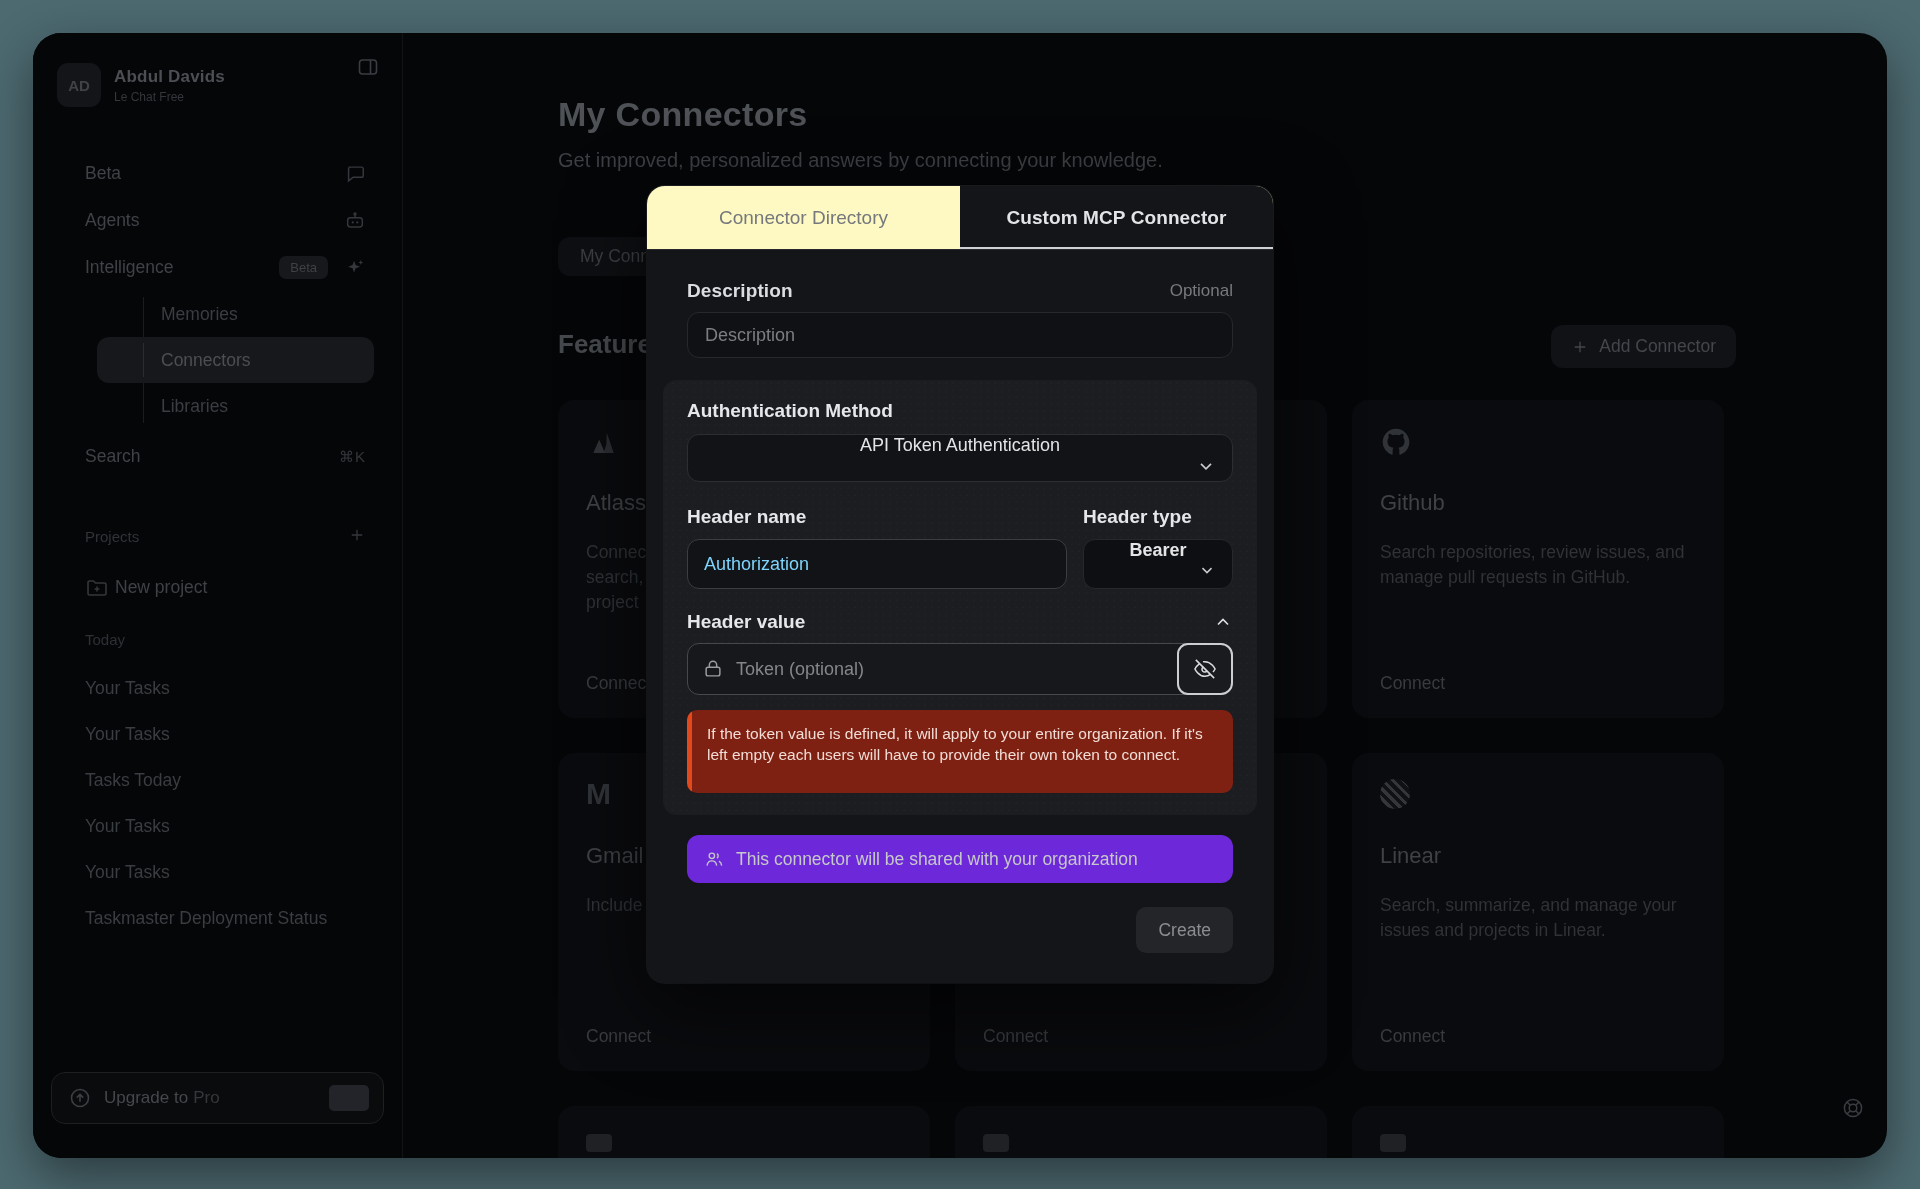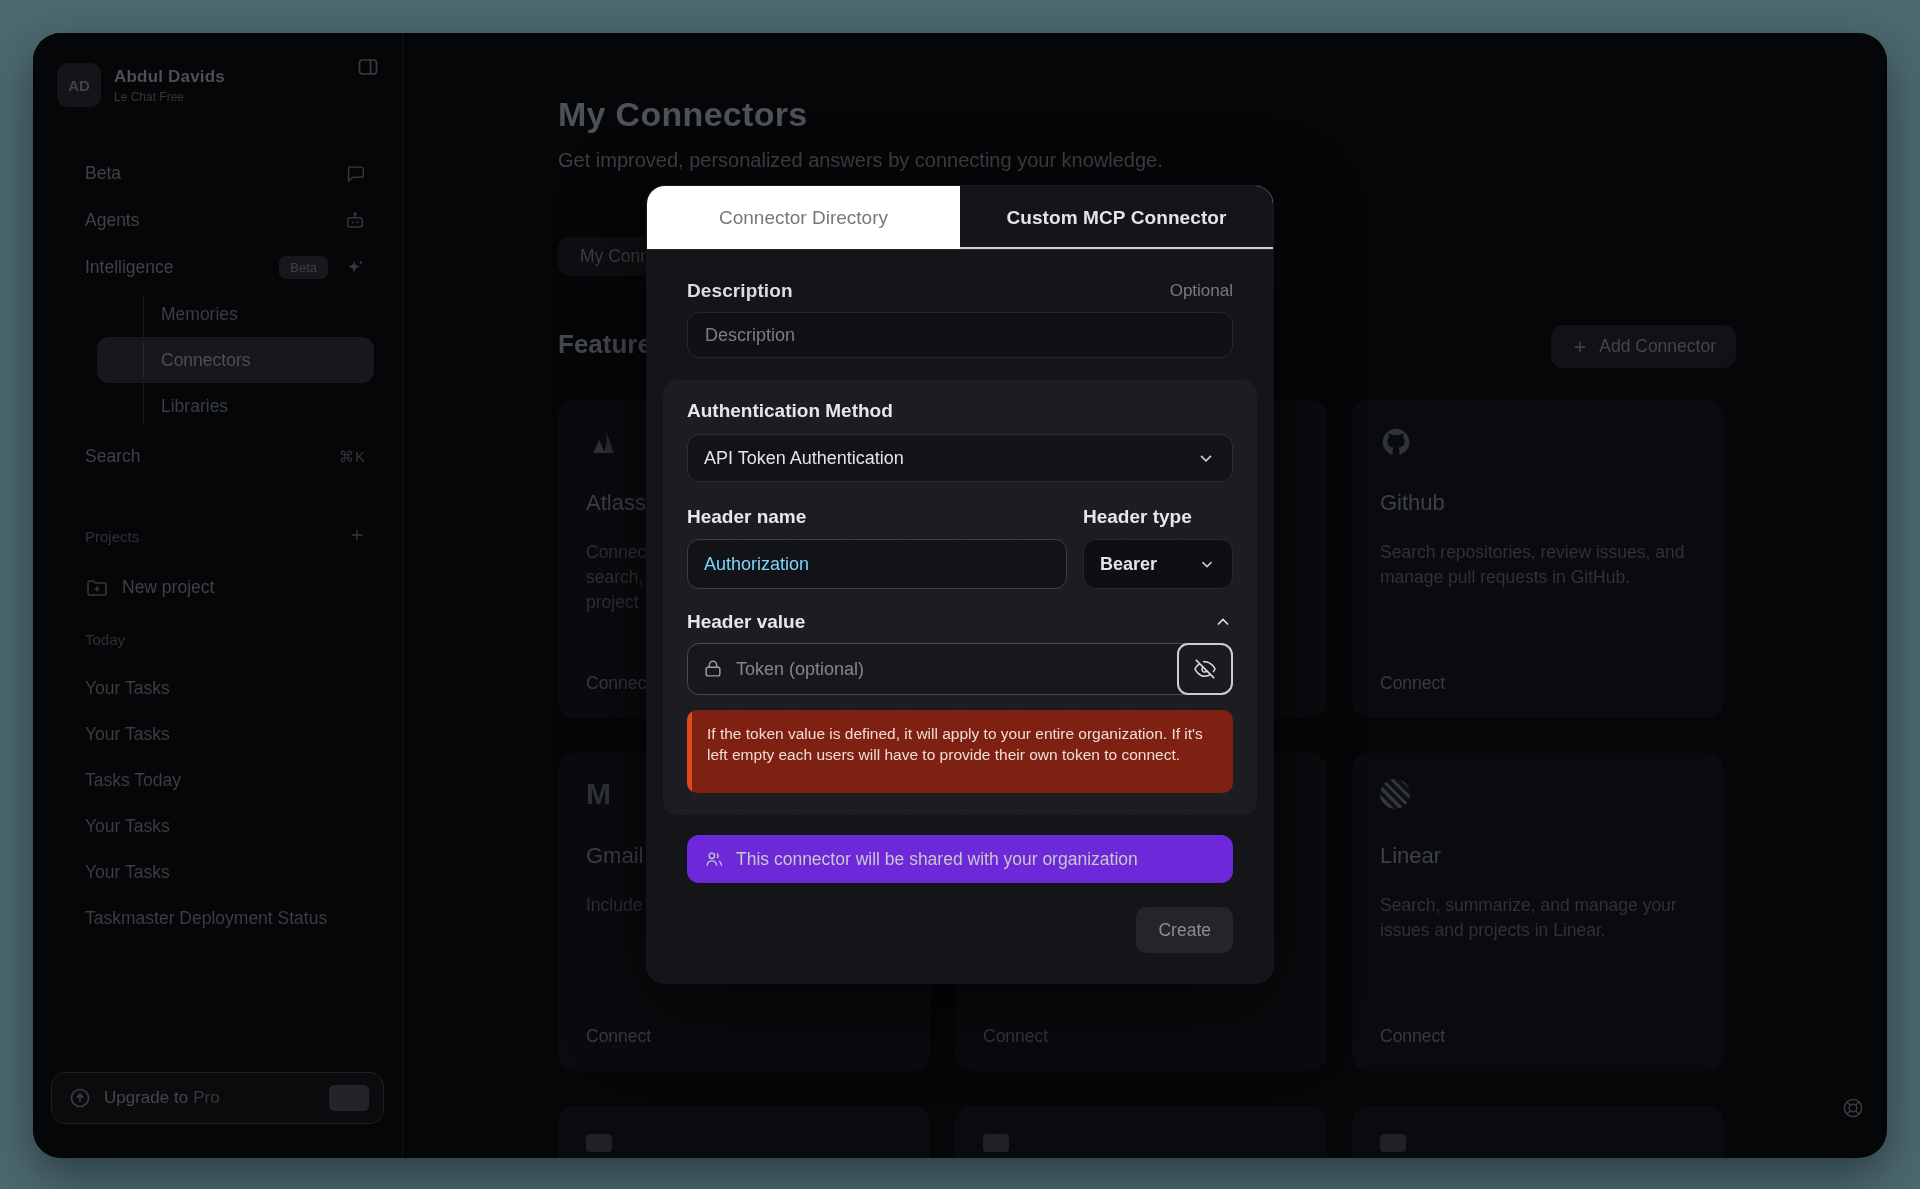--- a/index.html
+++ b/index.html
@@ -40,21 +40,21 @@
   .sub-item.active { background:#17181b; border-radius:12px; margin:0 6px 0 42px;
     padding-left:64px; color:#4b4e53; }
   .sub-item.active::before { content:""; position:absolute; left:46px; top:6px; bottom:6px; width:1px; background:#2a2c30; }
 
   .search-row { margin-top:4px; }
   .shortcut { font-size:15px; color:#34373b; letter-spacing:1px; }
 
   .proj-label { margin-top:42px; height:28px; display:flex; align-items:center;
     padding-left:30px; color:#303338; font-size:15px; position:relative; }
   .proj-label .right-ic { position:absolute; right:14px; color:#34373b; }
-  .newproj { margin-top:14px; height:47px; display:flex; align-items:center; gap:13px;
+  .newproj { margin-top:14px; height:47px; display:flex; align-items:center; gap:6px;
     padding-left:30px; color:#3e4145; font-size:17.5px; cursor:pointer; }
   .newproj .icon { color:#34373b; }
   .today-label { margin-top:14px; height:28px; display:flex; align-items:center;
     padding-left:30px; color:#2d3034; font-size:15px; }
   .task-list { margin-top:12px; }
   .task-item { height:46px; display:flex; align-items:center; padding-left:30px;
     color:#3a3d41; font-size:17.5px; cursor:pointer; white-space:nowrap; }
 
   .upgrade { position:absolute; left:18px; right:18px; bottom:34px; height:52px;
     border:1px solid #1d1f23; border-radius:14px; background:#0a0b0d;
@@ -89,41 +89,41 @@
   .stub { overflow:hidden; }
   .stub .mini { width:26px; height:18px; border-radius:4px; background:#1f2125; margin-top:2px; }
 
   .help-btn { position:absolute; right:22px; bottom:38px; width:24px; height:24px;
     color:#393c40; cursor:pointer; }
 
   
   .modal { position:absolute; left:614px; top:153px; width:626px; height:797px;
     background:#141518; border-radius:18px; overflow:hidden;
     box-shadow:0 24px 80px rgba(0,0,0,.65), 0 0 0 1px #1e2023; }
-  .tabbar { display:flex; height:64px; background:#ffffff; border-bottom:1px solid #27282c; }
+  .tabbar { display:flex; height:64px; background:#fef9c3; border-bottom:1px solid #27282c; }
   .tab { flex:1; display:flex; align-items:center; justify-content:center;
     font-size:19px; color:#75787c; cursor:pointer; }
   .tab.active { background:#141518; color:#e3e4e6; box-shadow:inset 0 -2px 0 #cfd1d3; font-weight:bold; letter-spacing:.1px; }
 
   .modal-body { padding:14px 16px 0; }
   .field-row { display:flex; justify-content:space-between; align-items:center; margin:16px 24px 10px; }
   .f-label { font-size:19px; color:#dcdde0; font-weight:bold; letter-spacing:.1px; }
   .f-optional { font-size:17px; color:#77797d; }
   .text-input { width:100%; height:46px; background:#101114; border:1px solid #26282c;
     border-radius:12px; color:#c9cacc; font-size:18px; padding:0 17px;
     font-family:"Liberation Sans",sans-serif; outline:none; }
   .text-input::placeholder { color:#7b7e82; }
   .desc-wrap { margin:0 24px 22px; }
 
   .auth-panel { background:#1c1d21; border-radius:14px; padding:20px 24px 22px;
     background-image:radial-gradient(rgba(255,255,255,.016) 1px, transparent 1px);
     background-size:7px 7px; }
   .panel-label { font-size:19px; color:#e6e7e9; font-weight:bold; margin-bottom:12px; }
   .select { height:48px; background:#121316; border:1px solid #2c2e32; border-radius:12px;
-    display:flex; align-items:center; padding:0 16px; cursor:pointer; }
+    display:flex; align-items:center; padding:0 16px; cursor:pointer;flex-direction:column; }
   .select .sel-text { color:#e3e4e6; font-size:18px; }
   .select .icon { margin-left:auto; color:#c9cbcd; }
   .auth-select { margin-bottom:24px; }
 
   .hdr-row { display:flex; gap:16px; margin-bottom:22px; }
   .hdr-col-name { flex:1; }
   .hdr-col-type { width:150px; }
   .hdr-label { font-size:19px; color:#e6e7e9; font-weight:bold; margin-bottom:11px; }
   .hdr-input { height:50px; background:#121316; border:1px solid #3b3d41; border-radius:12px;
     width:100%; color:#7dd3fc; font-size:18px; padding:0 16px;

